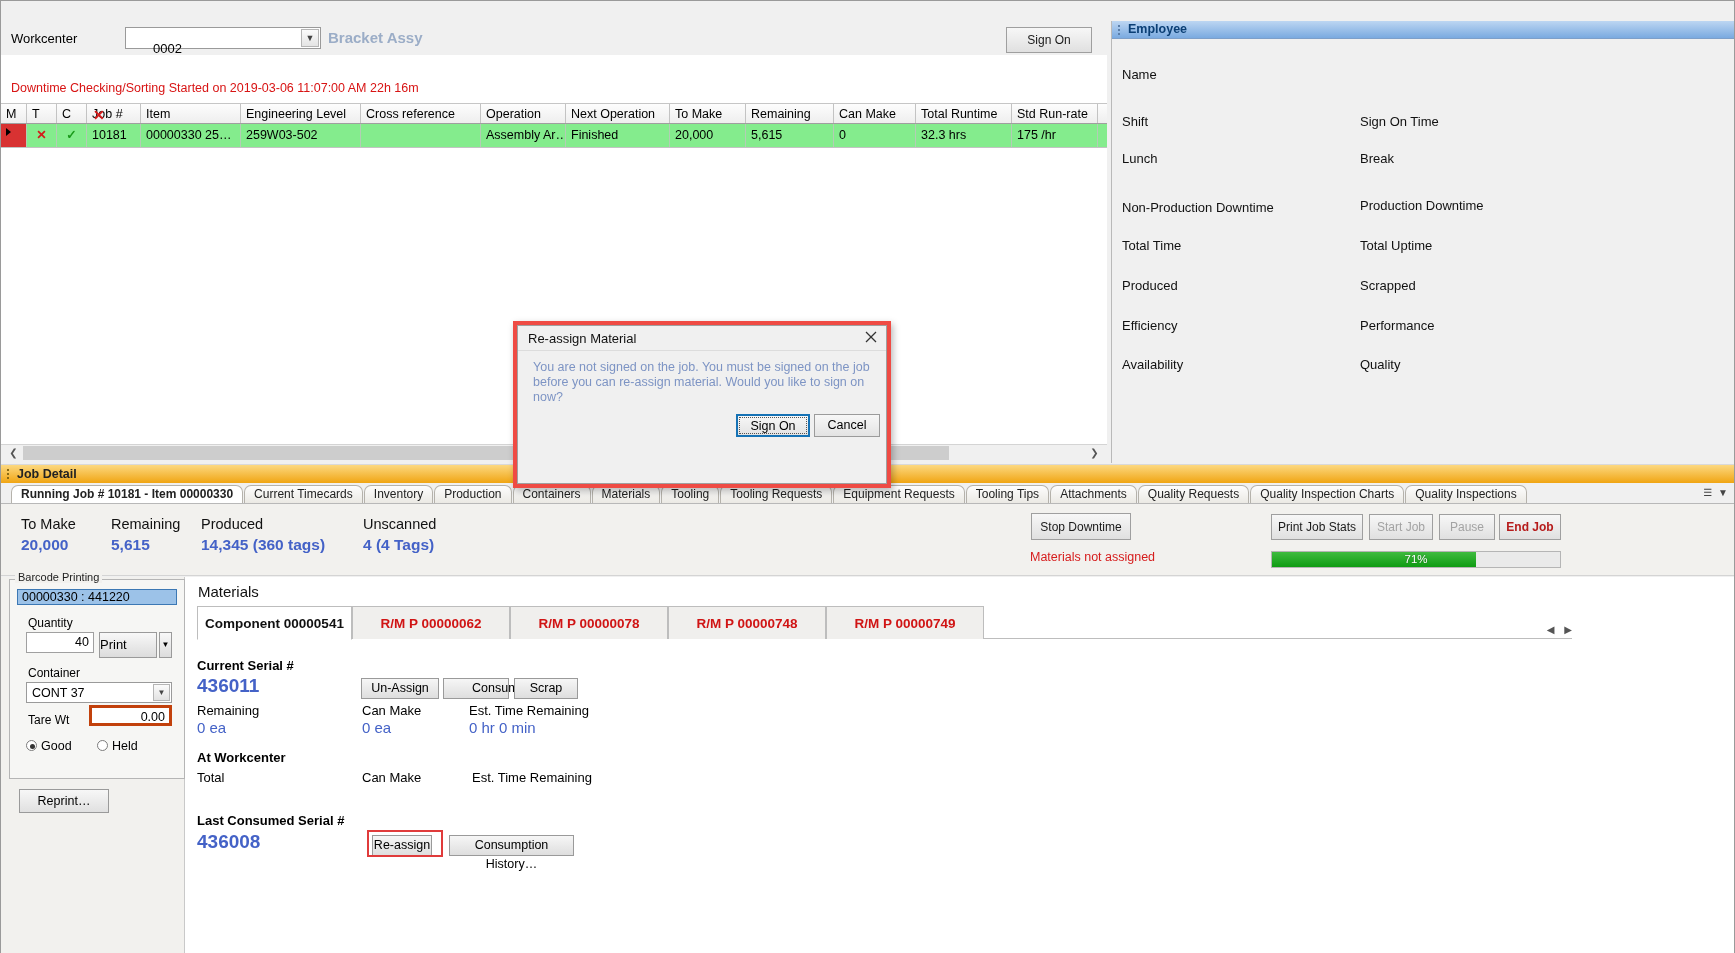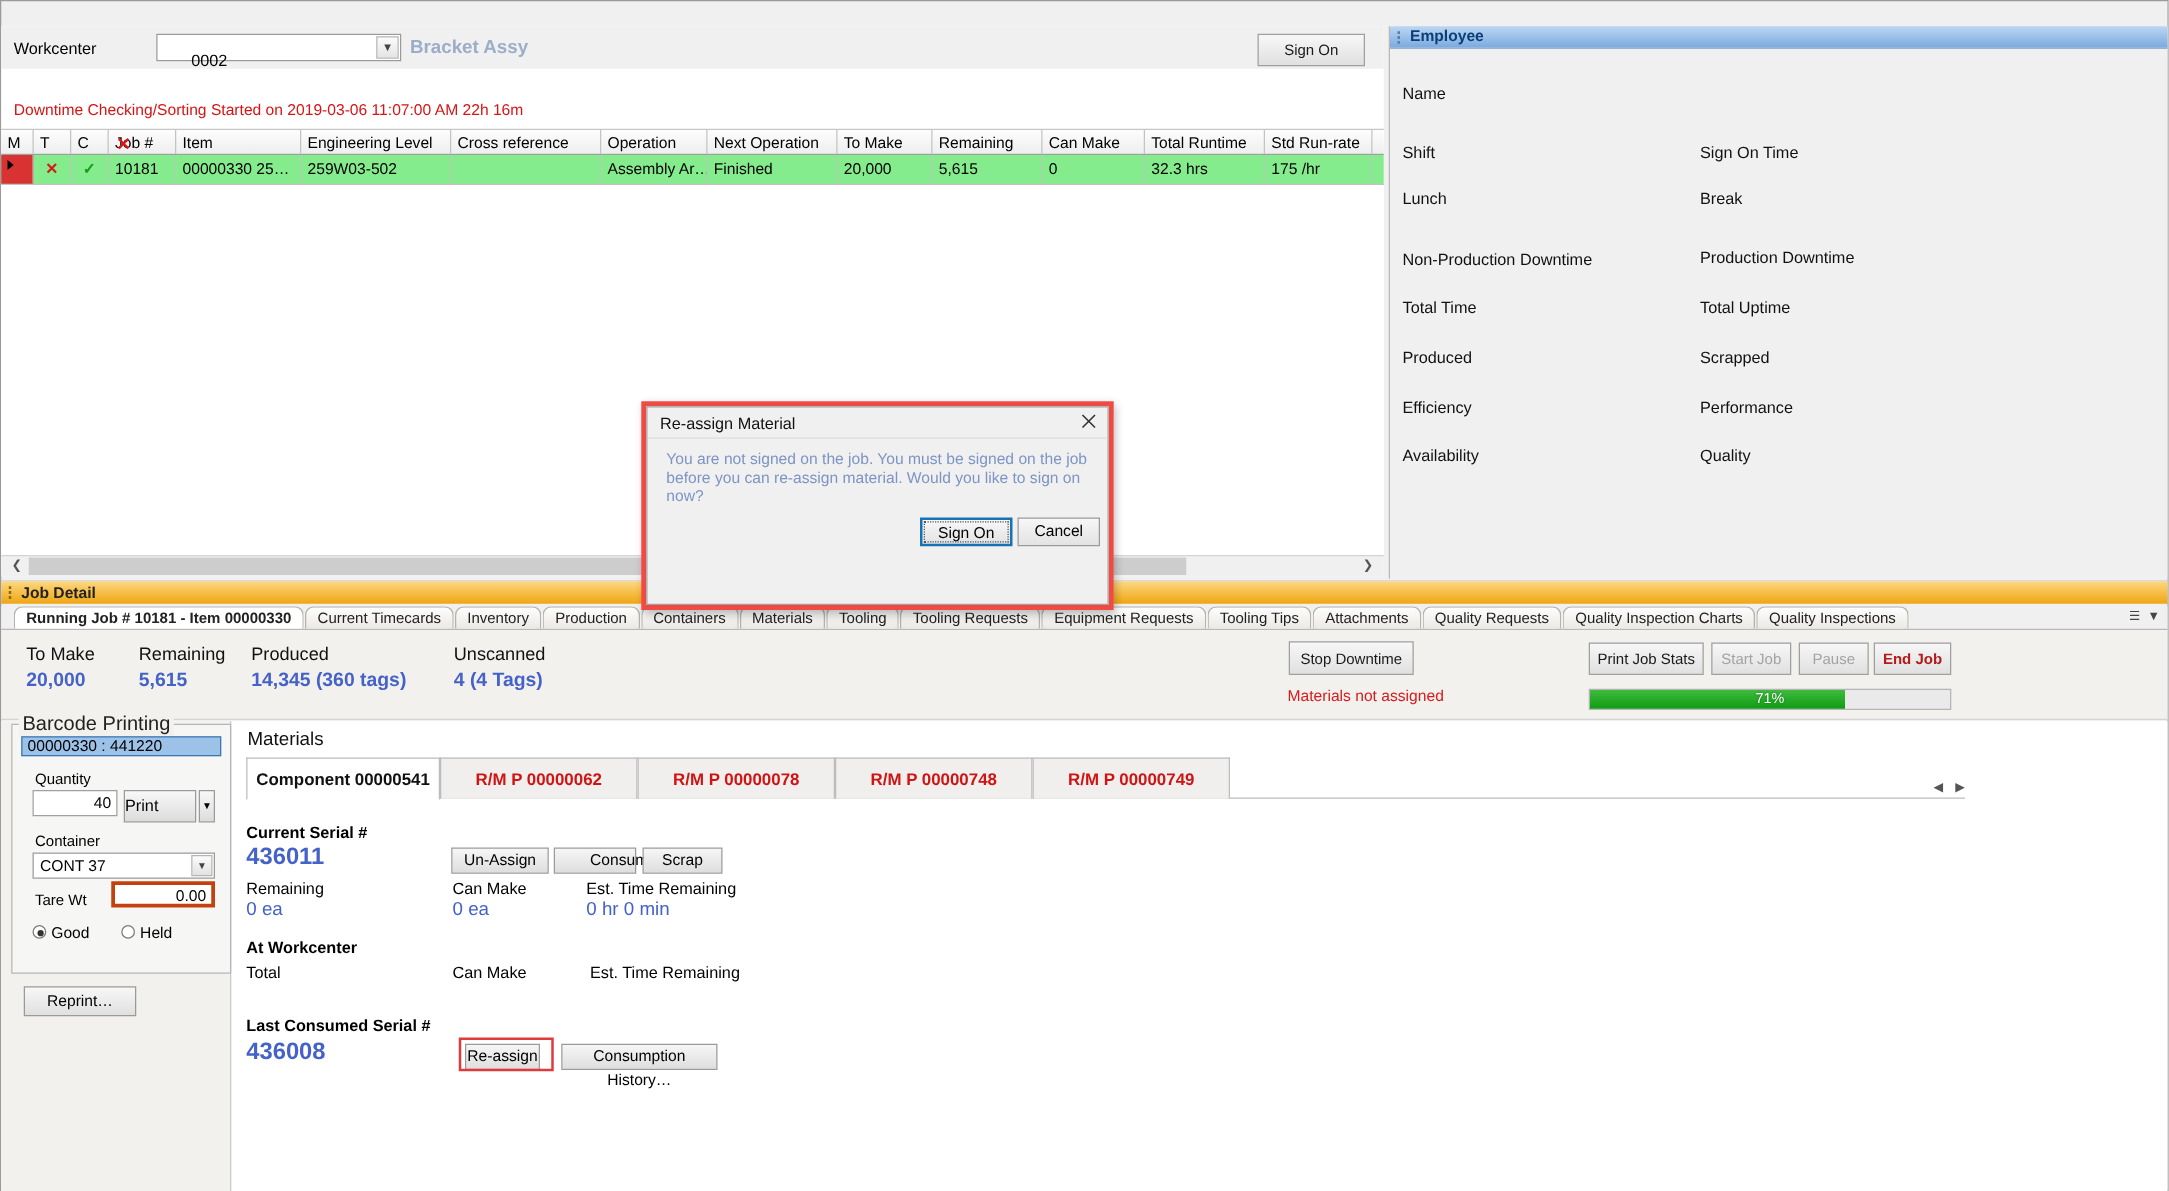--- a/index.html
+++ b/index.html
@@ -280,21 +280,21 @@
   
   .barcode-group {
     position: absolute; left: 8px; top: 578px;
     width: 176px; height: 200px;
     border: 1px solid #b5b5b5;
     background: #f6f6f4;
   }
   .barcode-legend {
     position: absolute; left: 14px; top: 570px;
     background: #f2f1ee; padding: 0 3px;
-    font-size: 16px; color: #222;
+    font-size: 11px; color: #222;
   }
   .bc-selected {
     position: absolute; left: 16px; top: 588px;
     width: 160px; height: 16px;
     background: #9cc2e8;
     border: 1px solid #3c78b4;
     font-size: 12.5px; line-height: 15px; padding-left: 4px;
   }
   .bc-qty-lbl { position: absolute; left: 27px; top: 615px; font-size: 12px; }
   .bc-qty {

